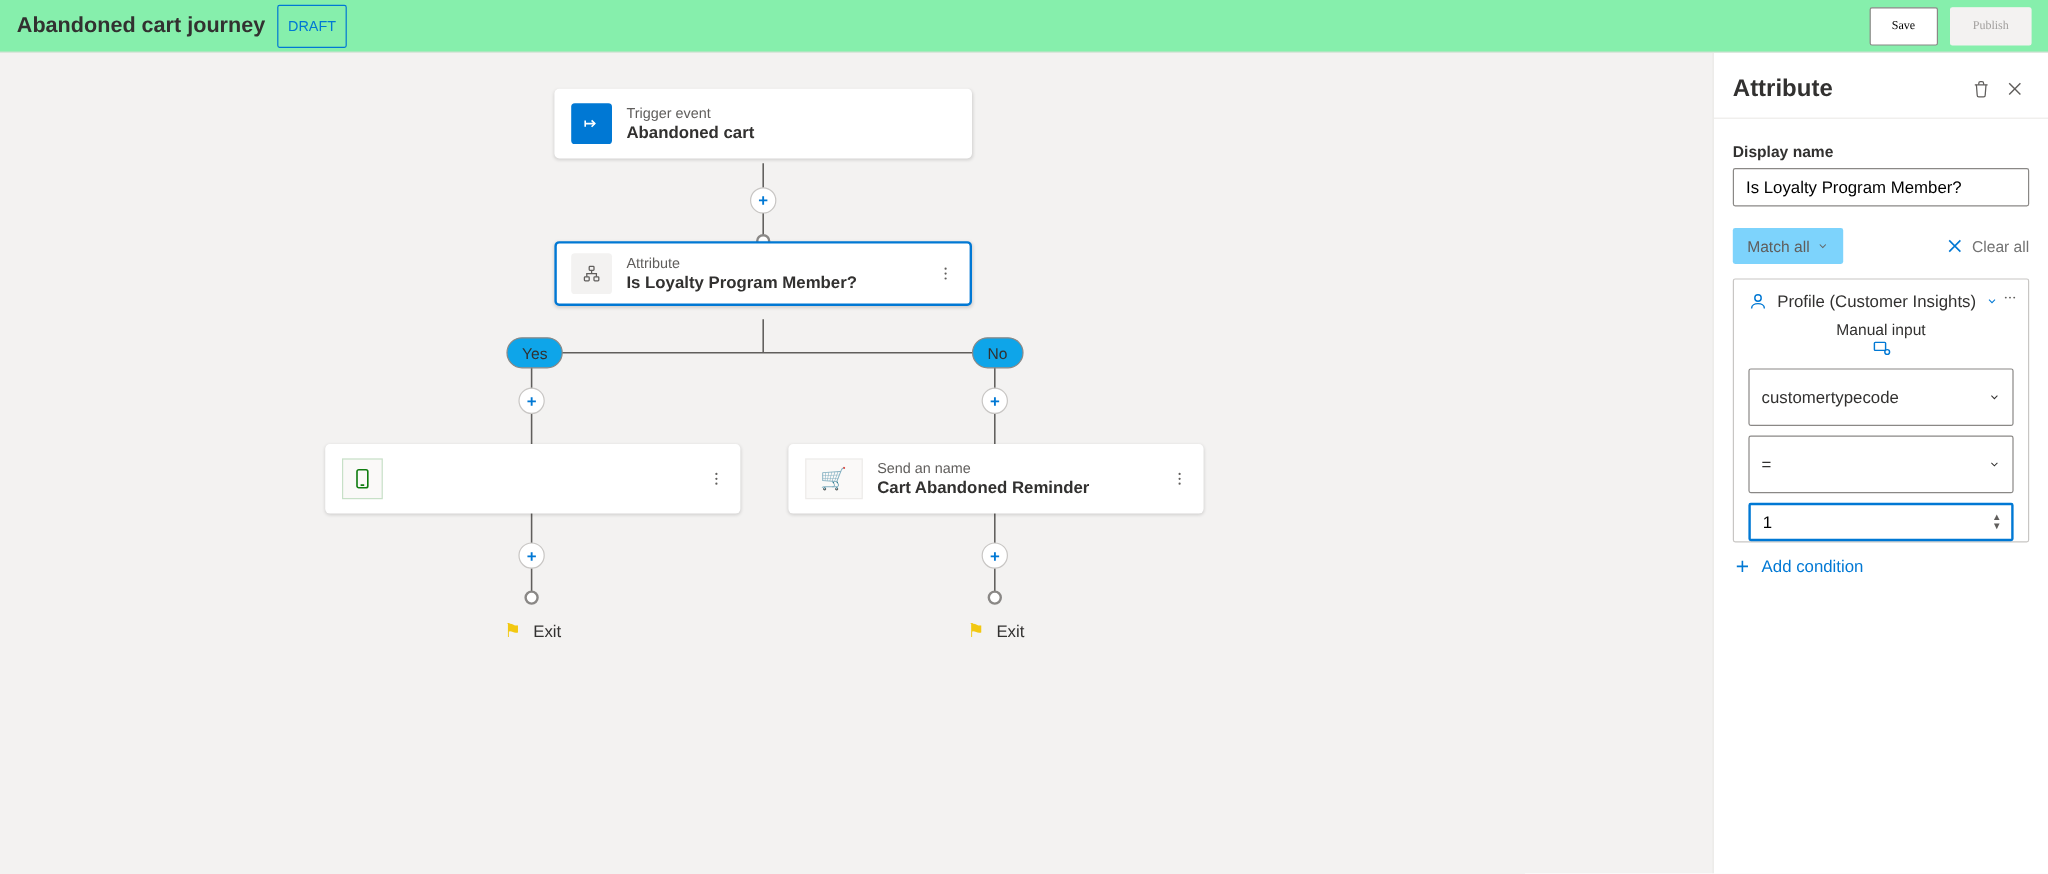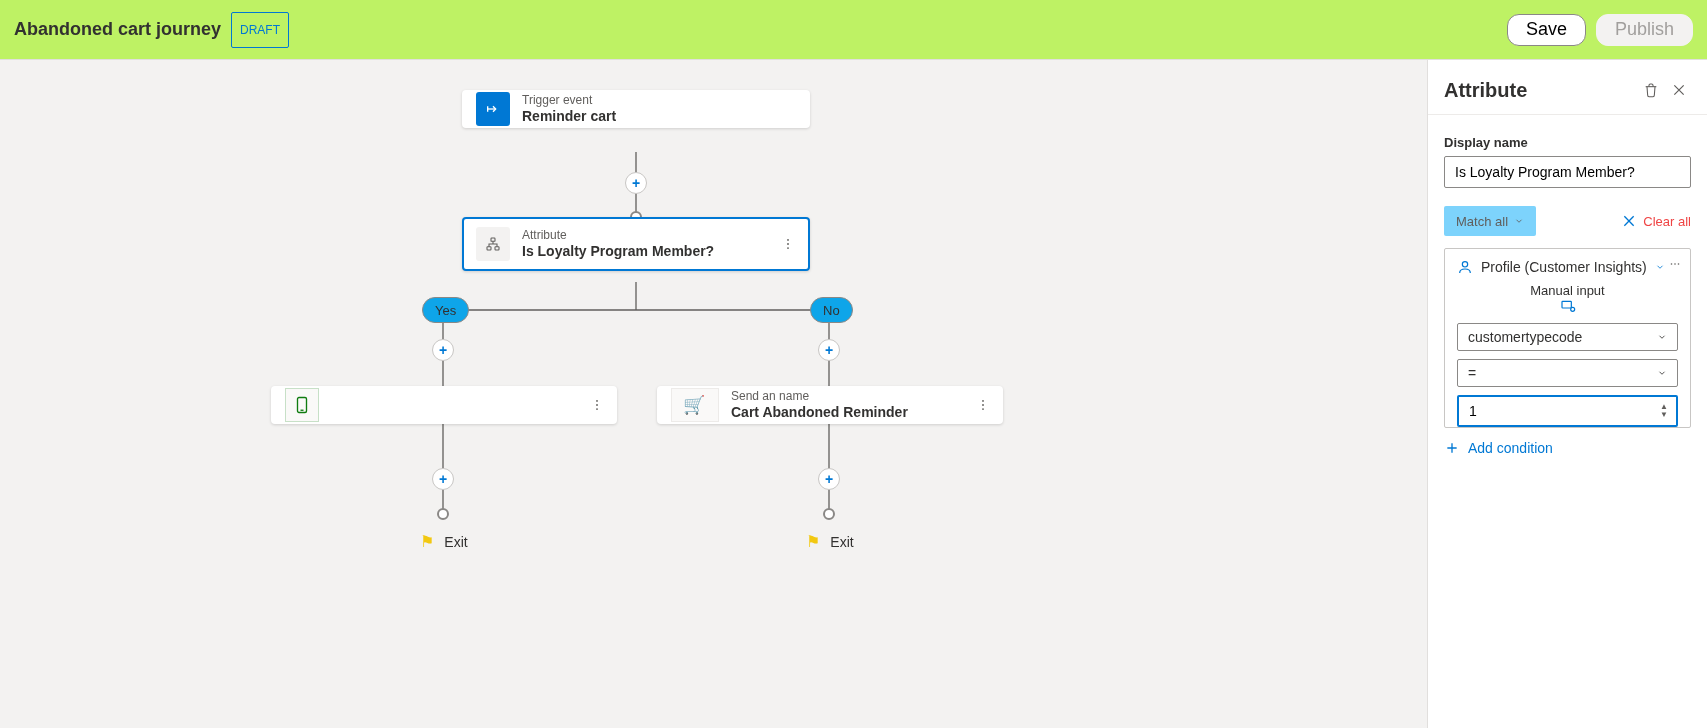--- a/index.html
+++ b/index.html
@@ -1,36 +1,36 @@
 <!DOCTYPE html>
 <html><head>
 <meta charset="utf-8">
 <style>
   * { box-sizing: border-box; }
   html, body { margin: 0; padding: 0; font-family: "Segoe UI", -apple-system, sans-serif; font-size: 14px; color: #323130; background: #fff; height: 100%; }
   .app { width: 1707px; height: 728px; display: flex; flex-direction: column; overflow: hidden; }
 
   
-  .header { height: 60px; display: flex; align-items: center; padding: 0 14px; border-bottom: 1px solid #e1dfdd; background: #bef264; }
+  .header { height: 44px; display: flex; align-items: center; padding: 0 14px; border-bottom: 1px solid #e1dfdd; background: #86efac; }
   .header-title { font-size: 18px; font-weight: 600; margin-right: 10px; }
   .status-pill { border: 1px solid #0078d4; color: #0078d4; font-size: 12px; padding: 10px 8px; border-radius: 2px; }
   .header-spacer { flex: 1; }
-  .btn { height: 32px; padding: 0 18px; font-size: 18px; border: 1px solid #8a8886; background: #fff; border-radius: 12px; cursor: pointer; margin-left: 10px; }
+  .btn { height: 32px; padding: 0 18px; font-size: 10px; border: 1px solid #8a8886; background: #fff; border-radius: 2px; cursor: pointer; margin-left: 10px; font-family: Liberation Serif, serif; }
   .btn.primary-disabled { background: #f3f2f1; color: #a19f9d; border: 1px solid #f3f2f1; cursor: default; }
 
   
   .main { flex: 1; display: flex; min-height: 0; }
   .canvas { flex: 1; position: relative; background: #f3f2f1; overflow: hidden; }
   .side-panel { width: 280px; border-left: 1px solid #e1dfdd; background: #fff; display: flex; flex-direction: column; }
 
   
   svg.connectors { position: absolute; left: 0; top: 0; pointer-events: none; }
 
   
-  .node { position: absolute; background: #fff; border-radius: 4px; box-shadow: 0 1px 3px rgba(0,0,0,0.15); display: flex; align-items: center; padding: 2px 14px; }
+  .node { position: absolute; background: #fff; border-radius: 4px; box-shadow: 0 1px 3px rgba(0,0,0,0.15); display: flex; align-items: center; padding: 12px 14px; }
   .node .icon-wrap { width: 34px; height: 34px; display: flex; align-items: center; justify-content: center; border-radius: 3px; margin-right: 12px; flex-shrink: 0; }
   .node .texts { display: flex; flex-direction: column; }
   .node .kicker { font-size: 12px; color: #605e5c; line-height: 1.2; }
   .node .label { font-size: 14px; font-weight: 600; color: #323130; line-height: 1.3; }
   .node.selected { border: 2px solid #0078d4; padding: 8px 12px; }
   .node .more { position: absolute; right: 10px; top: 50%; transform: translateY(-50%); color: #605e5c; width: 20px; height: 20px; display: flex; align-items: center; justify-content: center; cursor: pointer; }
   .node .thumb { width: 48px; height: 34px; background: #faf9f8; border: 1px solid #edebe9; margin-right: 12px; display: flex; align-items:center; justify-content:center; font-size:18px; }
   .node .thumb.sms { width: 34px; border: 1px solid #c7e0c7; color: #107c10; }
 
   
@@ -47,29 +47,29 @@
   .flag-icon { color: #f2c811; font-size: 16px; }
 
   
   .sp-header { display: flex; align-items: center; padding: 16px 14px 10px 16px; }
   .sp-title { font-size: 20px; font-weight: 600; flex: 1; }
   .sp-icon-btn { width: 28px; height: 28px; display: flex; align-items: center; justify-content: center; color: #605e5c; cursor: pointer; }
   .sp-body { padding: 6px 16px 16px 16px; border-top: 1px solid #edebe9; }
   .field-label { font-size: 13px; font-weight: 600; margin: 14px 0 6px; display:block; }
   .text-input { width: 100%; height: 32px; padding: 0 10px; border: 1px solid #8a8886; border-radius: 2px; font-size: 14px; outline: none; }
   .match-chip { display: inline-flex; align-items: center; gap: 6px; height: 30px; padding: 0 12px; background: #7dd3fc; border-radius: 2px; color: #605e5c; font-size: 13px; }
-  .clear-all { margin-left: auto; display: flex; align-items: center; gap: 6px; color: #ef4444; font-size: 13px; cursor: pointer; }
+  .clear-all { margin-left: auto; display: flex; align-items: center; gap: 6px; color: #737373; font-size: 13px; cursor: pointer; }
   .clear-all svg { color: #0078d4; }
   .cond-card { border: 1px solid #c8c6c4; border-radius: 2px; padding: 10px 12px 0; margin-top: 12px; position:relative; }
   .cond-src { display: flex; align-items: center; gap: 8px; font-size: 14px; color: #323130; margin-bottom: 8px; }
   .cond-src svg { color: #0078d4; }
   .card-more { position:absolute; top:6px; right:6px; color:#605e5c; width:18px;height:18px; display:flex; align-items:center; justify-content:center; cursor:pointer;}
   .manual-row { display: flex; align-items: center; justify-content: space-between; color: #323130; font-size: 13px; margin-bottom: 6px; flex-direction: column; }
   .manual-row .mini-icon { color: #0078d4; }
-  .mini-select { width: 100%; height: 28px; border: 1px solid #8a8886; border-radius: 2px; padding: 0 10px; font-size: 14px; display:flex; align-items:center; justify-content:space-between; margin-bottom: 8px; cursor:pointer;gap:14px; }
+  .mini-select { width: 100%; height: 48px; border: 1px solid #8a8886; border-radius: 2px; padding: 0 10px; font-size: 14px; display:flex; align-items:center; justify-content:space-between; margin-bottom: 8px; cursor:pointer;gap:14px; }
   .number-box { width: 100%; height: 32px; border: 2px solid #0078d4; border-radius: 2px; padding: 0 8px; font-size: 14px; display:flex; align-items:center; justify-content:space-between; }
   .number-box input { border:none; outline:none; flex:1; font-size:14px; }
   .spinner { display:flex; flex-direction:column; font-size:8px; color:#605e5c; line-height:8px; }
   .add-cond { display: flex; align-items: center; gap: 8px; color: #0078d4; font-size: 14px; margin-top: 12px; cursor: pointer; }
   .row-gap { margin-top: 18px; display:flex; align-items:center; }
 
   
   .svg-ic { width:16px; height:16px; }
 </style>
 </head>
@@ -109,21 +109,21 @@
       <div class="node" style="left:462px; top:30px; width:348px;">
         <div class="icon-wrap" style="background:#0078d4; color:#fff;">
           <svg class="svg-ic" viewBox="0 0 24 24" fill="none" stroke="currentColor" stroke-width="2">
               <path d="M4 12h12"></path>
               <path d="M12 8l4 4-4 4"></path>
               <path d="M4 8v8"></path>
             </svg>
         </div>
         <div class="texts">
           <div class="kicker">Trigger event</div>
-          <div class="label">Reminder cart</div>
+          <div class="label">Abandoned cart</div>
         </div>
       </div>
 
       <div class="plus-btn" style="left:625px; top:112px;">+</div>
 
       <div class="joint" style="left:630px; top:151px;"></div>
 
       <div class="node selected" style="left:462px; top:157px; width:348px;">
         <div class="icon-wrap" style="background:#f3f2f1; color:#605e5c;">
           <svg class="svg-ic" viewBox="0 0 24 24" fill="none" stroke="currentColor" stroke-width="1.6">

